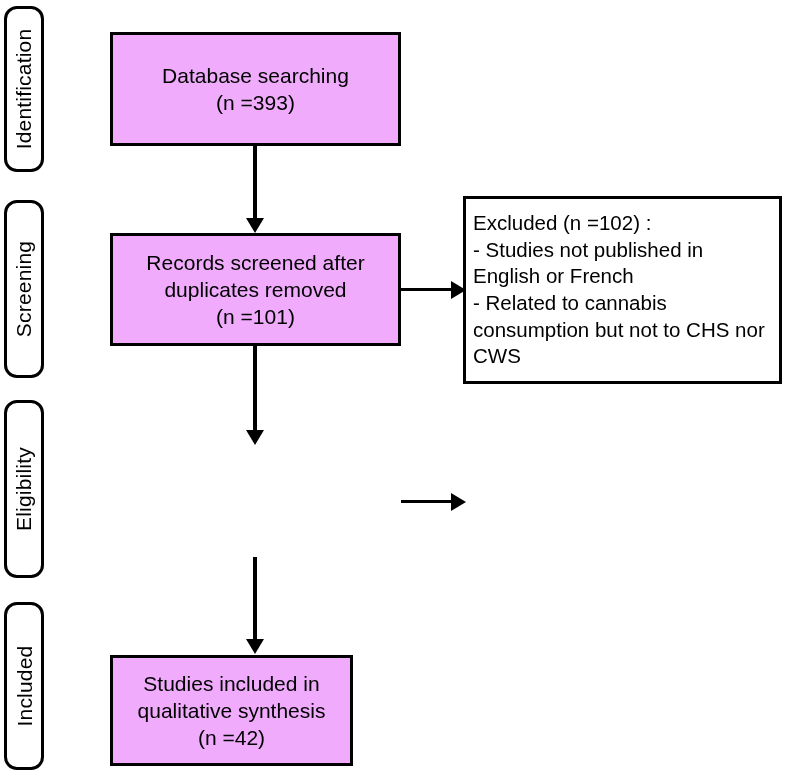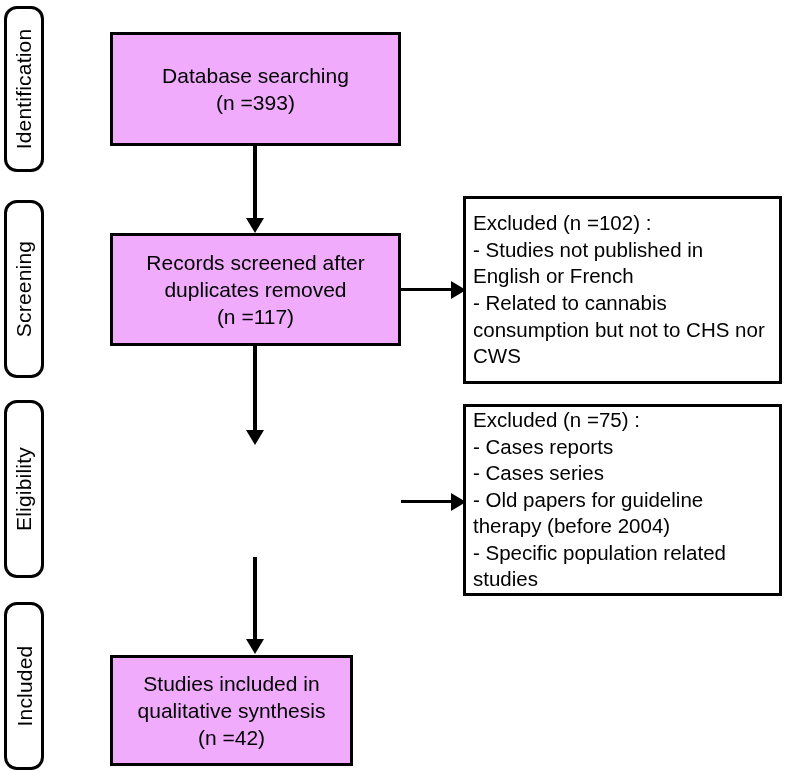--- a/index.html
+++ b/index.html
@@ -123,43 +123,36 @@
   </div>
 
   <div class="flow-box" style="left:110px; top:32px; width:291px; height:114px;">
     <span class="flow-box-text">Database searching
 (n =393)</span>
   </div>
 
   <div class="flow-box" style="left:110px; top:233px; width:291px; height:113px;">
     <span class="flow-box-text">Records screened after
 duplicates removed
-(n =117)</span>
+(n =101)</span>
   </div>
 
 
   <div class="flow-box" style="left:110px; top:655px; width:243px; height:111px;">
     <span class="flow-box-text">Studies included in
 qualitative synthesis
 (n =42)</span>
   </div>
 
   <div class="excl-box" style="left:463px; top:196px; width:319px; height:188px;">
     <span class="excl-box-text">Excluded (n =102) :
 - Studies not published in English or French
 - Related to cannabis consumption but not to CHS nor CWS</span>
   </div>
 
-  <div class="excl-box" style="left:463px; top:404px; width:319px; height:192px;">
-    <span class="excl-box-text">Excluded (n =75) :
-- Cases reports
-- Cases series
-- Old papers for guideline therapy (before 2004)
-- Specific population related studies</span>
-  </div>
 
   <div class="v-line" style="left:253px; top:146px; height:74px;"></div>
   <div class="arrow-down" style="left:246px; top:218px;"></div>
 
   <div class="h-line" style="left:401px; top:288px; width:52px;"></div>
   <div class="arrow-right" style="left:451px; top:281px;"></div>
 
   <div class="v-line" style="left:253px; top:346px; height:86px;"></div>
   <div class="arrow-down" style="left:246px; top:430px;"></div>
 

